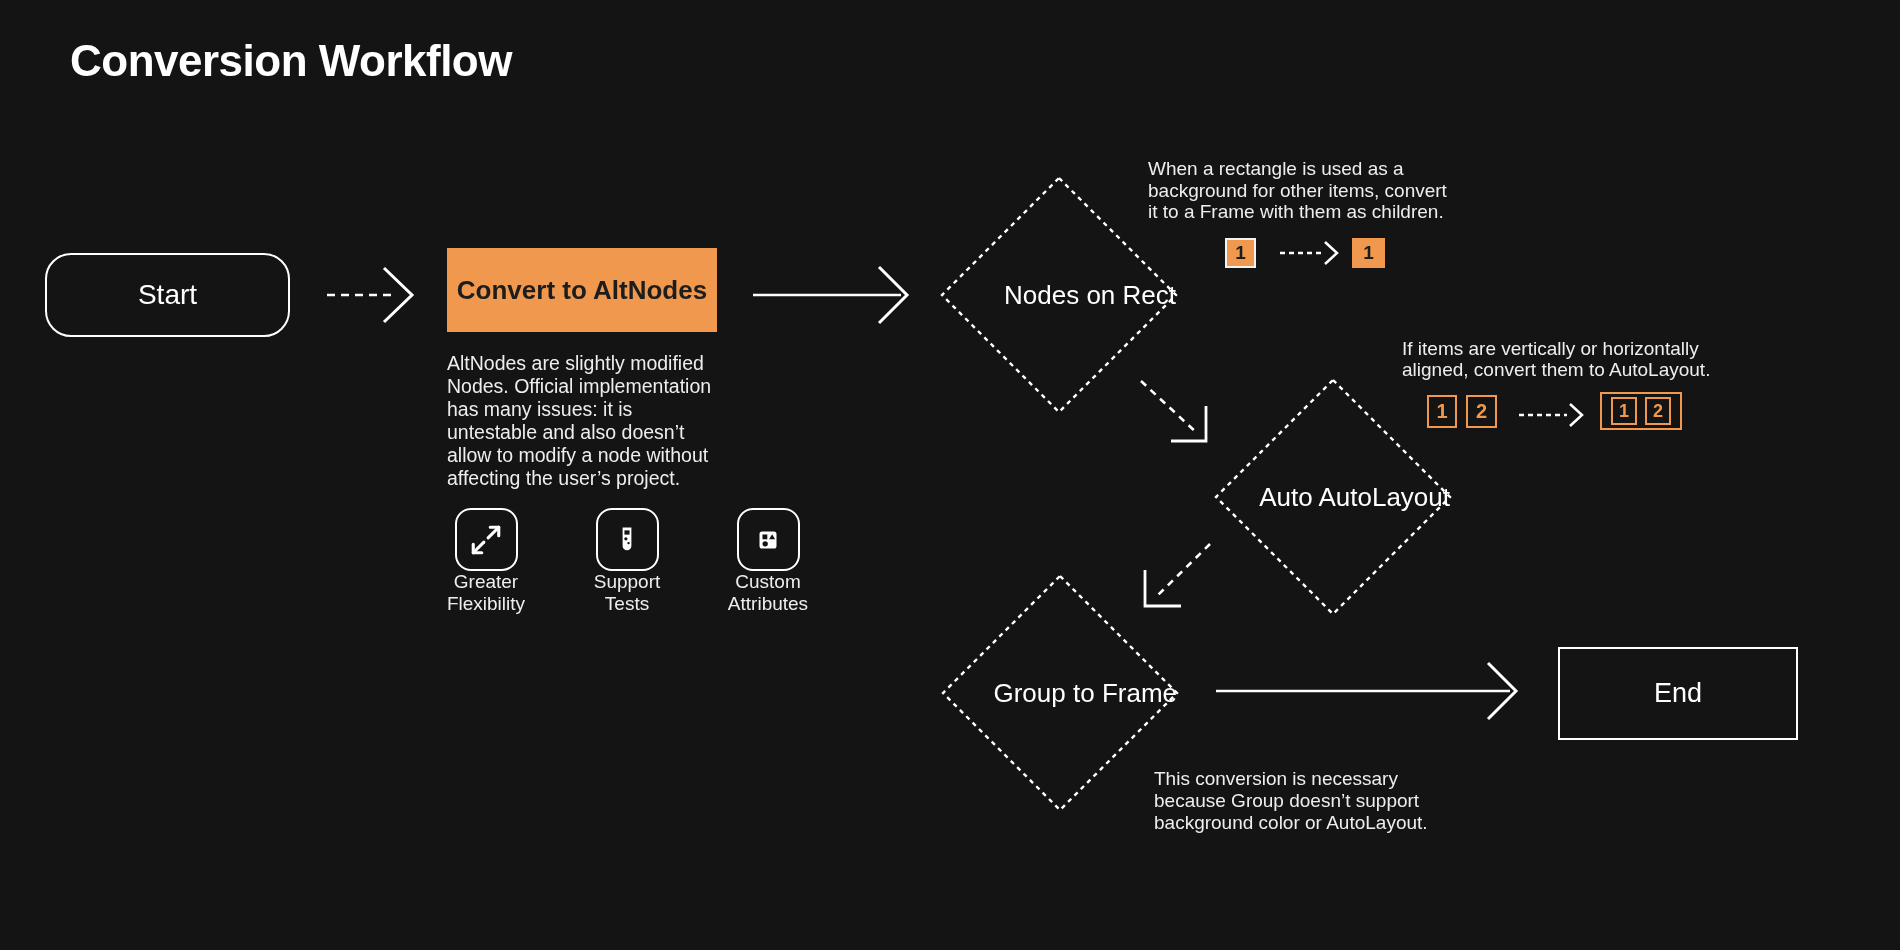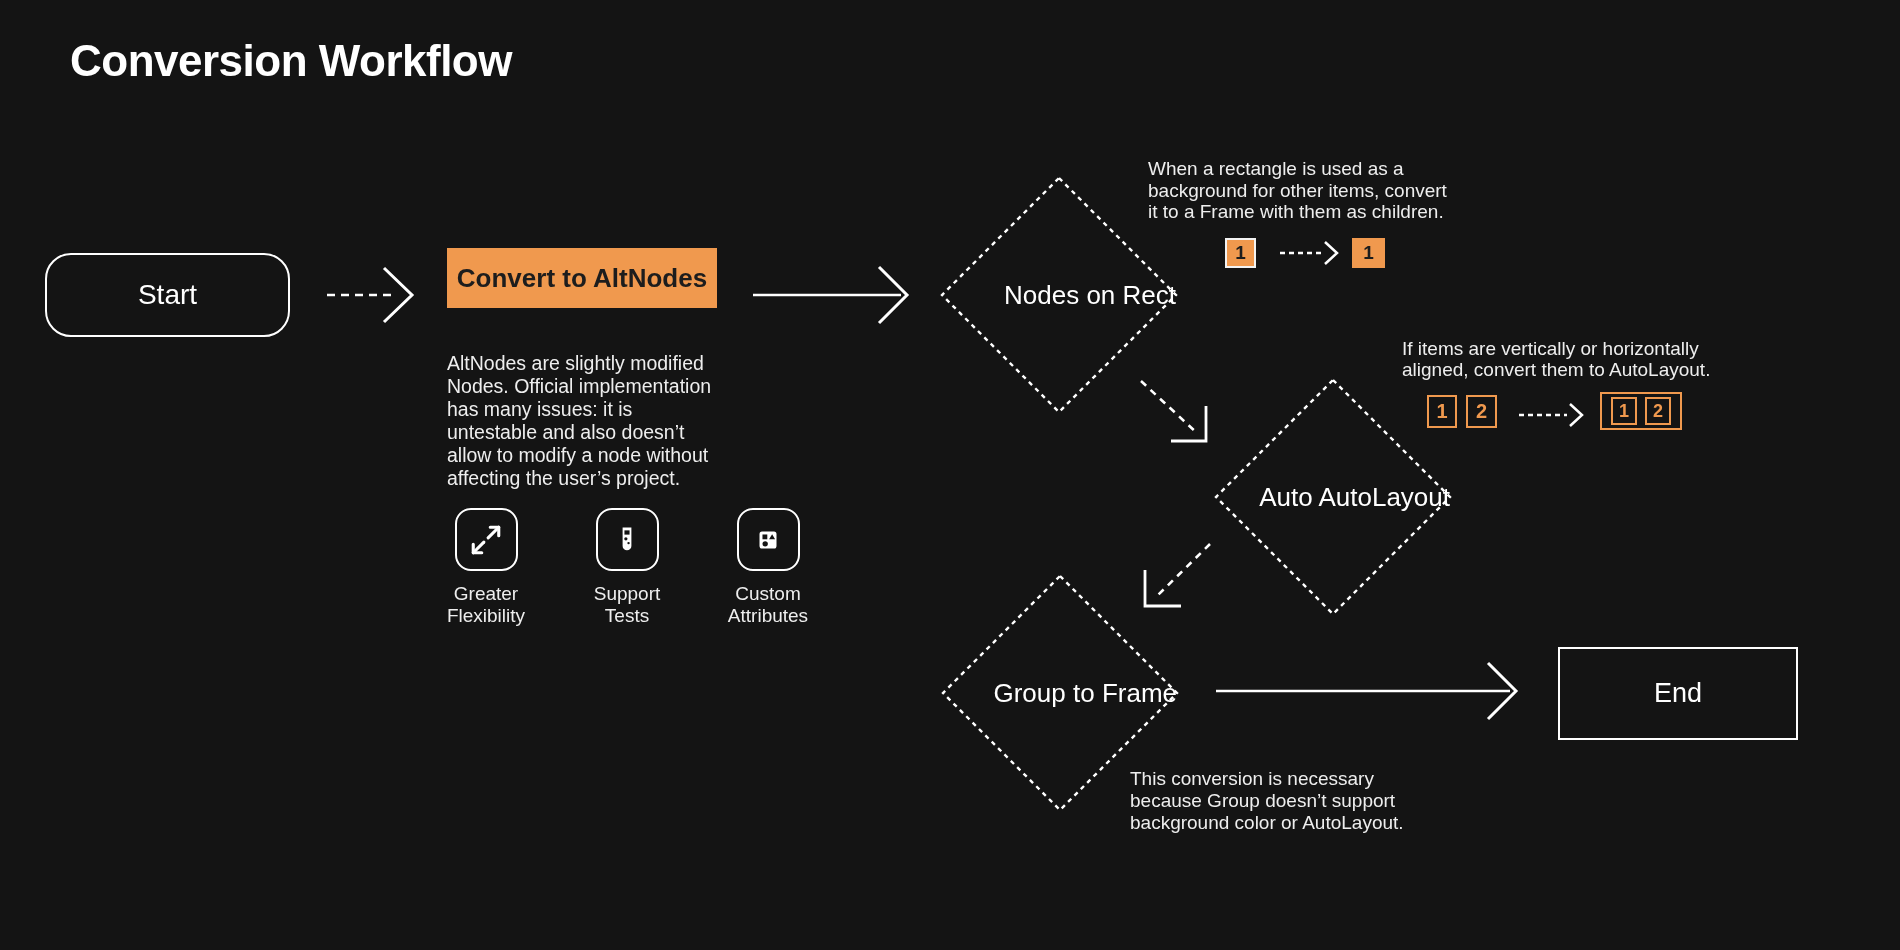--- a/index.html
+++ b/index.html
@@ -23,45 +23,45 @@
     letter-spacing:-0.5px;white-space:nowrap;margin-left:24px;
   }
   .node-rect{
     border:2.5px solid var(--ink);color:var(--ink);
     display:flex;align-items:center;justify-content:center;
     font-size:28px;background:transparent;
   }
   .start-box{left:45px;top:253px;width:245px;height:84px;border-radius:26px;}
   .end-box{left:1558px;top:647px;width:240px;height:93px;font-size:27px;align-items:center;}
   .convert-box{
-    left:447px;top:248px;width:270px;height:60px;background:var(--accent);
+    left:447px;top:248px;width:270px;height:84px;background:var(--accent);
     color:var(--dark);display:flex;align-items:center;justify-content:center;
     font-size:26px;font-weight:600;
   }
   .body-text{
     color:var(--body);font-size:19px;line-height:22px;white-space:pre-line;
   }
   .desc-text{left:447px;top:352px;line-height:23px;font-size:19.5px;}
   .note1{left:1148px;top:158px;line-height:21.5px;}
   .note2{left:1402px;top:338px;line-height:21px;}
-  .note3{left:1130px;top:768px;line-height:22px;}
+  .note3{left:1154px;top:768px;line-height:22px;}
   .diamond-label{
     color:var(--ink);font-size:26px;text-align:right;width:234px;
   }
   .dl1{left:942px;top:280px;}
   .dl2{left:1216px;top:482px;}
   .dl3{left:943px;top:678px;}
   .features{left:431px;top:508px;display:flex;gap:31px;}
   .feature{width:110px;display:flex;flex-direction:column;align-items:center;}
   .feature .icon-btn{
     width:63px;height:63px;border:2.5px solid var(--ink);border-radius:16px;
     display:flex;align-items:center;justify-content:center;
   }
   .feature .f-label{
-    margin-top:12px;color:var(--body);font-size:19px;line-height:22px;
+    margin-top:0;color:var(--body);font-size:19px;line-height:22px;
     text-align:center;white-space:pre-line;
   }
   .mini-box{
     position:absolute;display:flex;align-items:center;justify-content:center;
     font-weight:600;
   }
   .mb-filled{background:var(--accent);color:var(--dark);font-size:19px;}
   .mb-outline{border:2px solid var(--accent);color:var(--accent);font-size:20px;background:transparent;}
   .ex1-before{left:1225px;top:238px;width:31px;height:30px;border:2px solid #f3f3f3;}
   .ex1-after{left:1352px;top:238px;width:33px;height:30px;}

